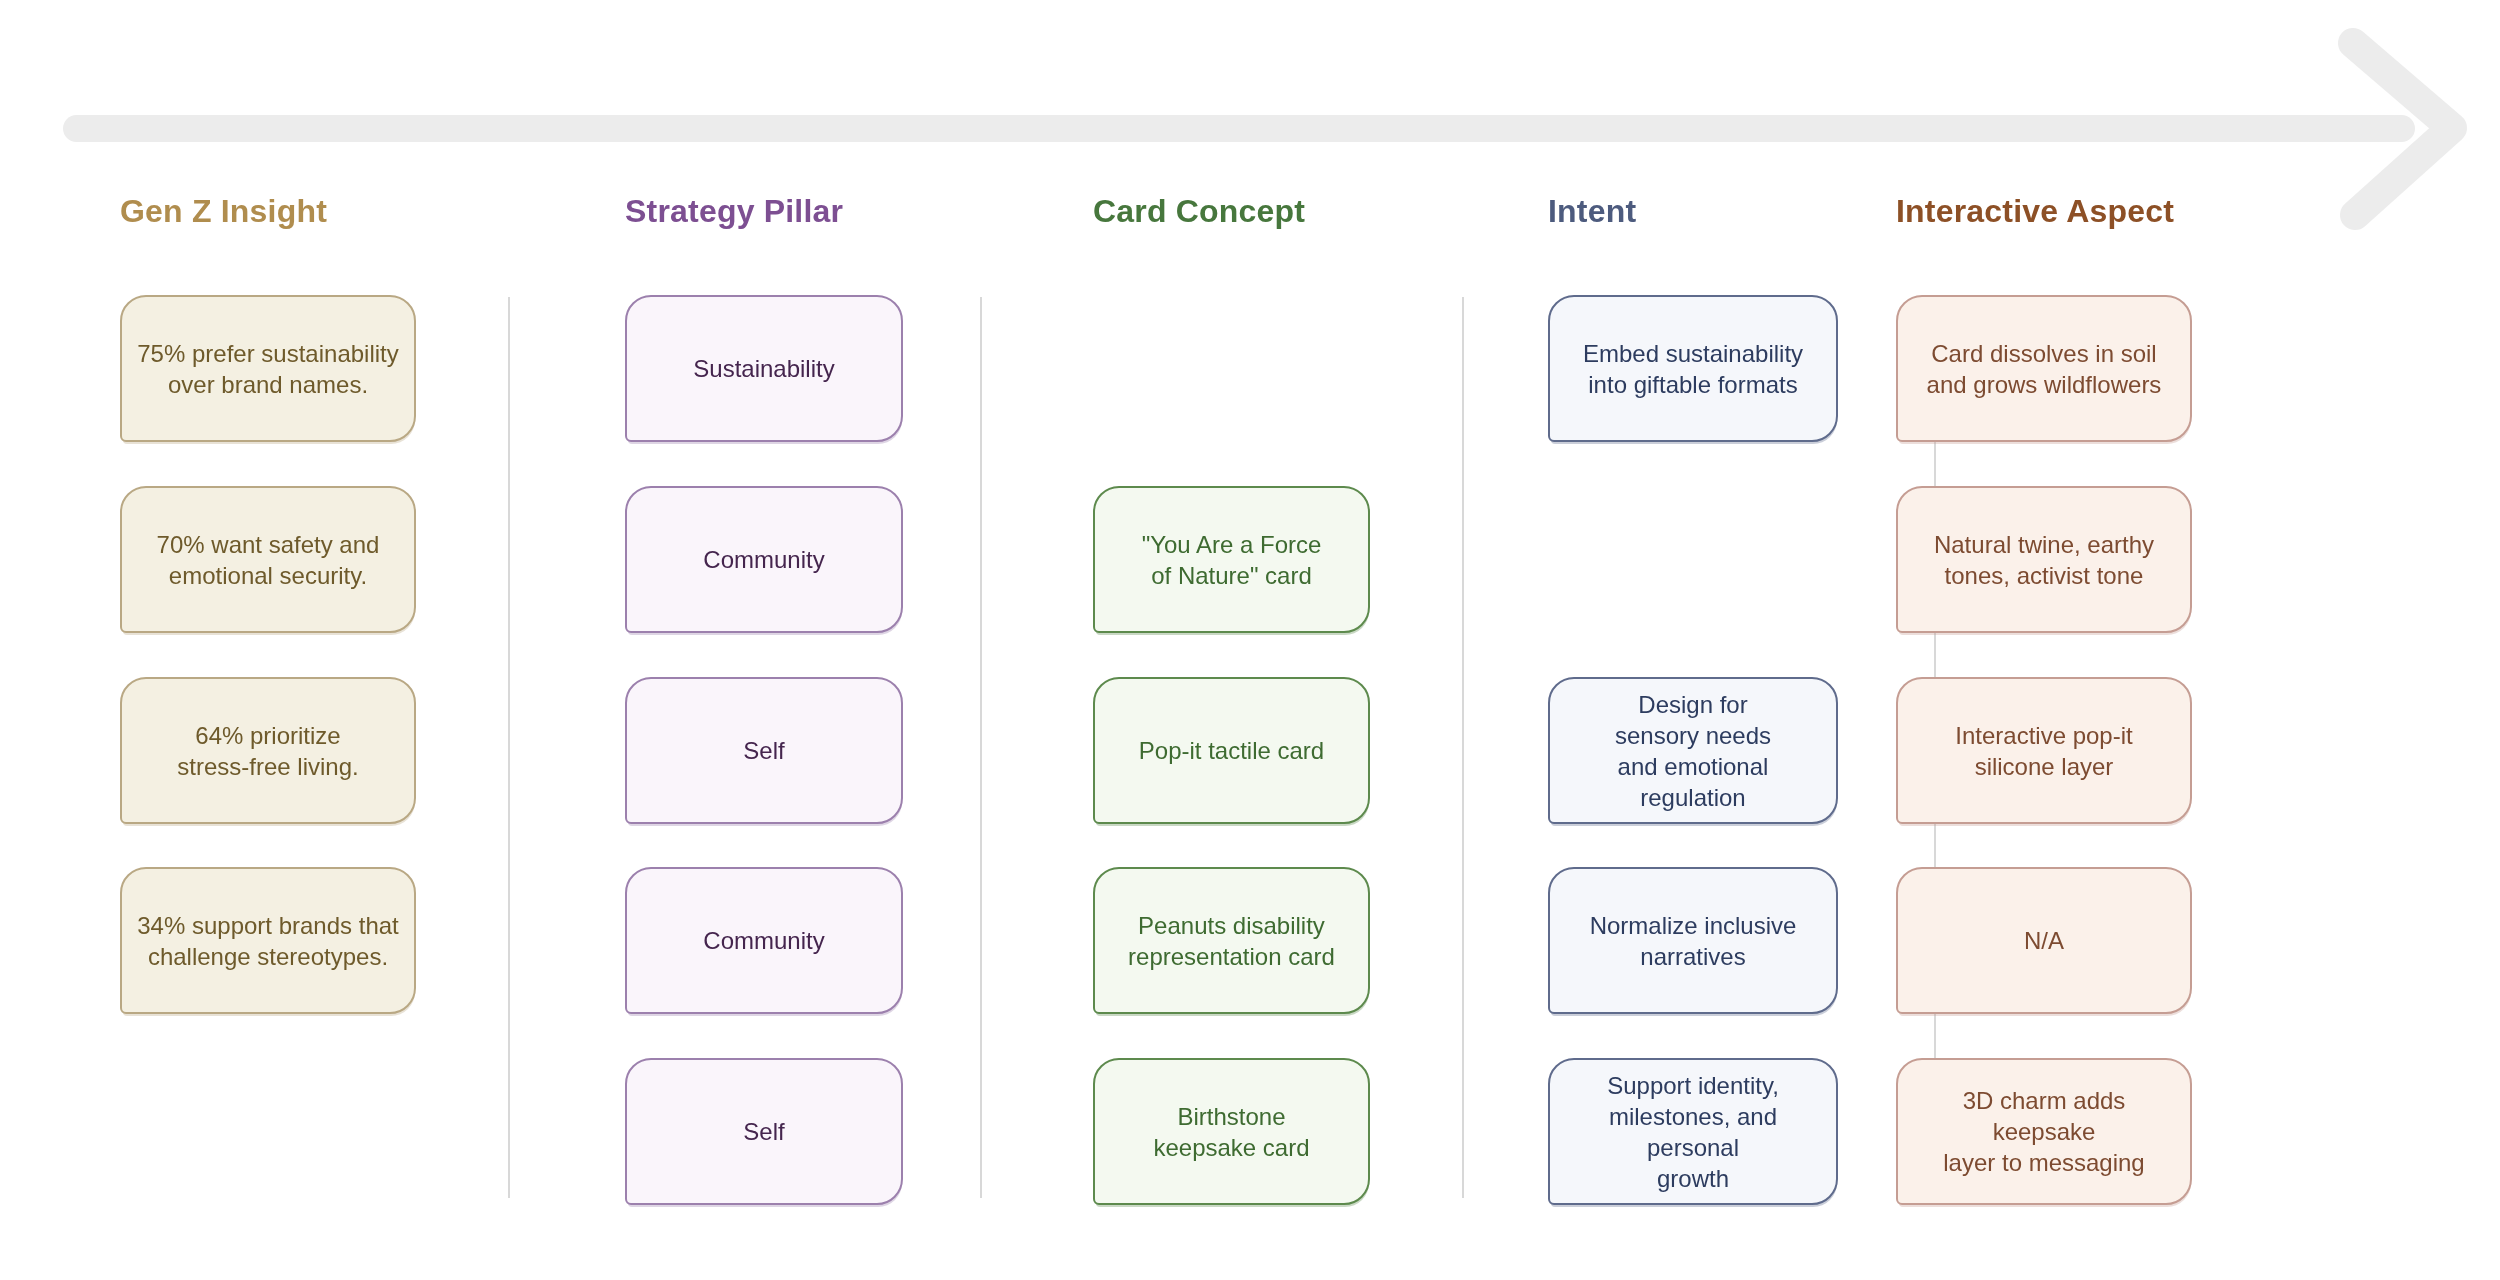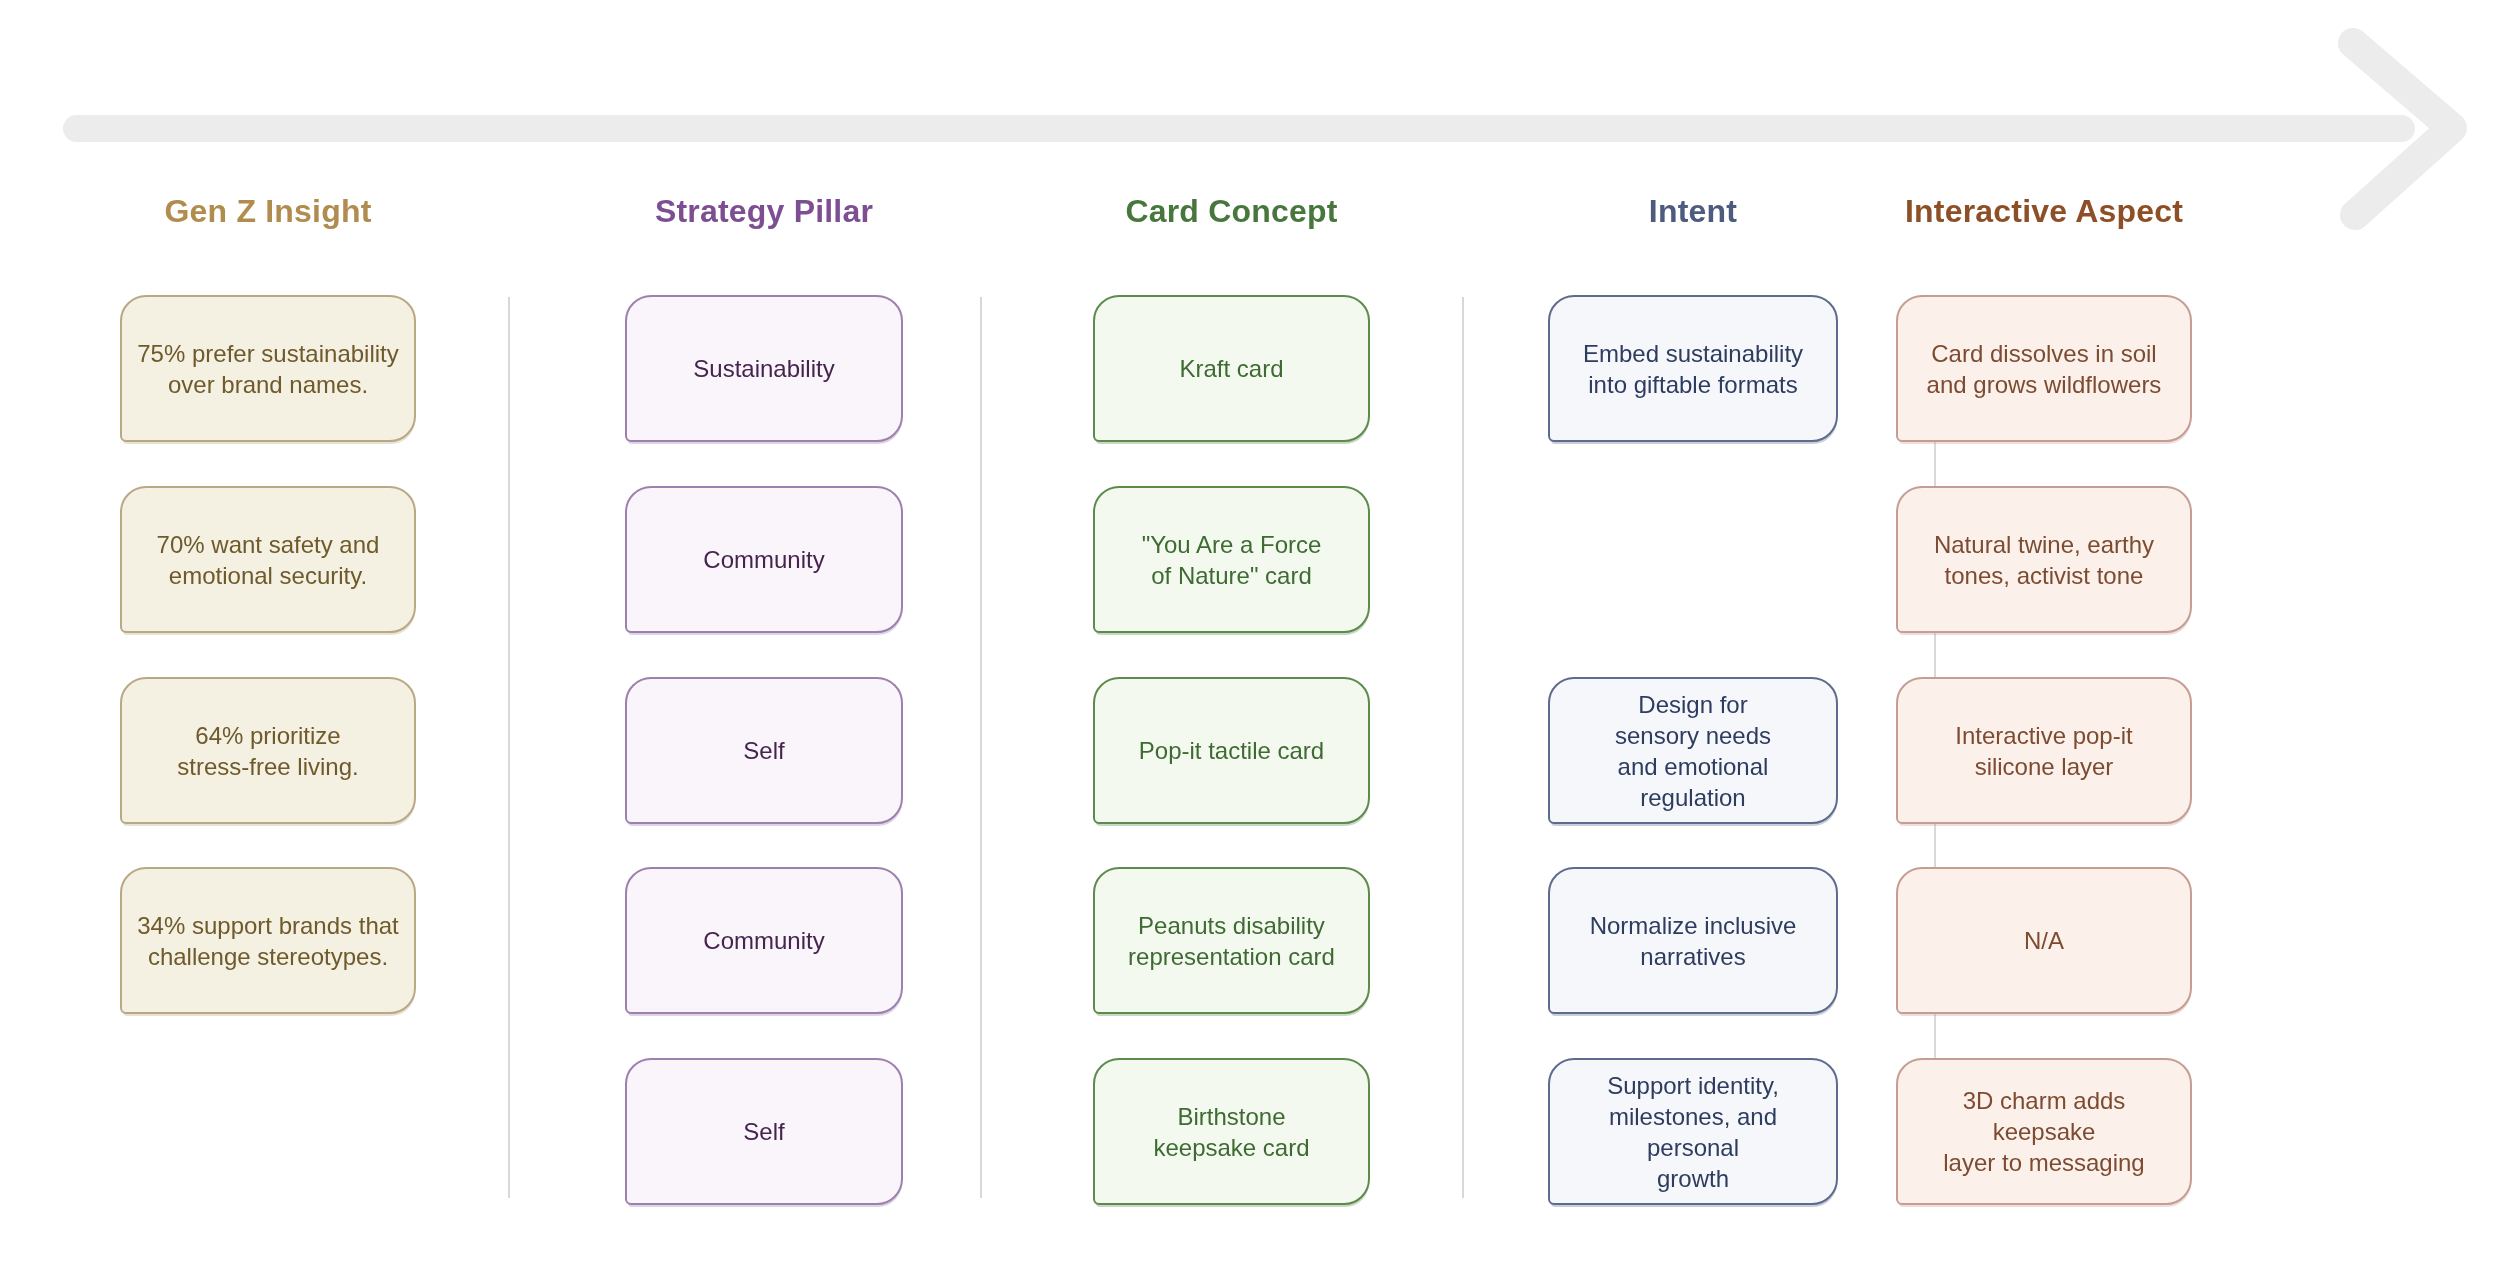--- a/index.html
+++ b/index.html
@@ -21,21 +21,20 @@
   
   .col{position:absolute;top:0;height:1280px;}
   .col-0{left:120px;width:296px;}
   .col-1{left:625px;width:278px;}
   .col-2{left:1093px;width:277px;}
   .col-3{left:1548px;width:290px;}
   .col-4{left:1896px;width:296px;}
 
   .col-header{
     position:absolute;top:193px;left:0;right:0;
-    text-align:center;
     font-size:32px;font-weight:bold;
     color:var(--header,#333);
     letter-spacing:0.2px;
     white-space:nowrap;
   }
 
   .card{
     position:absolute;left:0;right:0;
     height:147px;
     box-sizing:border-box;
@@ -97,21 +96,20 @@
     <div class="col-header">Strategy Pillar</div>
     <div class="card row-0">Sustainability</div>
     <div class="card row-1">Community</div>
     <div class="card row-2">Self</div>
     <div class="card row-3">Community</div>
     <div class="card row-4">Self</div>
   </div>
 
   <div class="col col-2" style="--header: #47773d; --fill: #f4f9f0; --border: #5d8a4d; --text: #3e6b31; --shadow: #5d8a4d55;">
     <div class="col-header">Card Concept</div>
-    <div class="card row-0">Kraft card</div>
     <div class="card row-1">"You Are a Force
 of Nature" card</div>
     <div class="card row-3">Peanuts disability
 representation card</div>
     <div class="card row-2">Pop-it tactile card</div>
     <div class="card row-4">Birthstone
 keepsake card</div>
   </div>
 
   <div class="col col-3" style="--header: #4d5b7e; --fill: #f5f7fb; --border: #5f6b8c; --text: #2d3c5f; --shadow: #5f6b8c55;">

